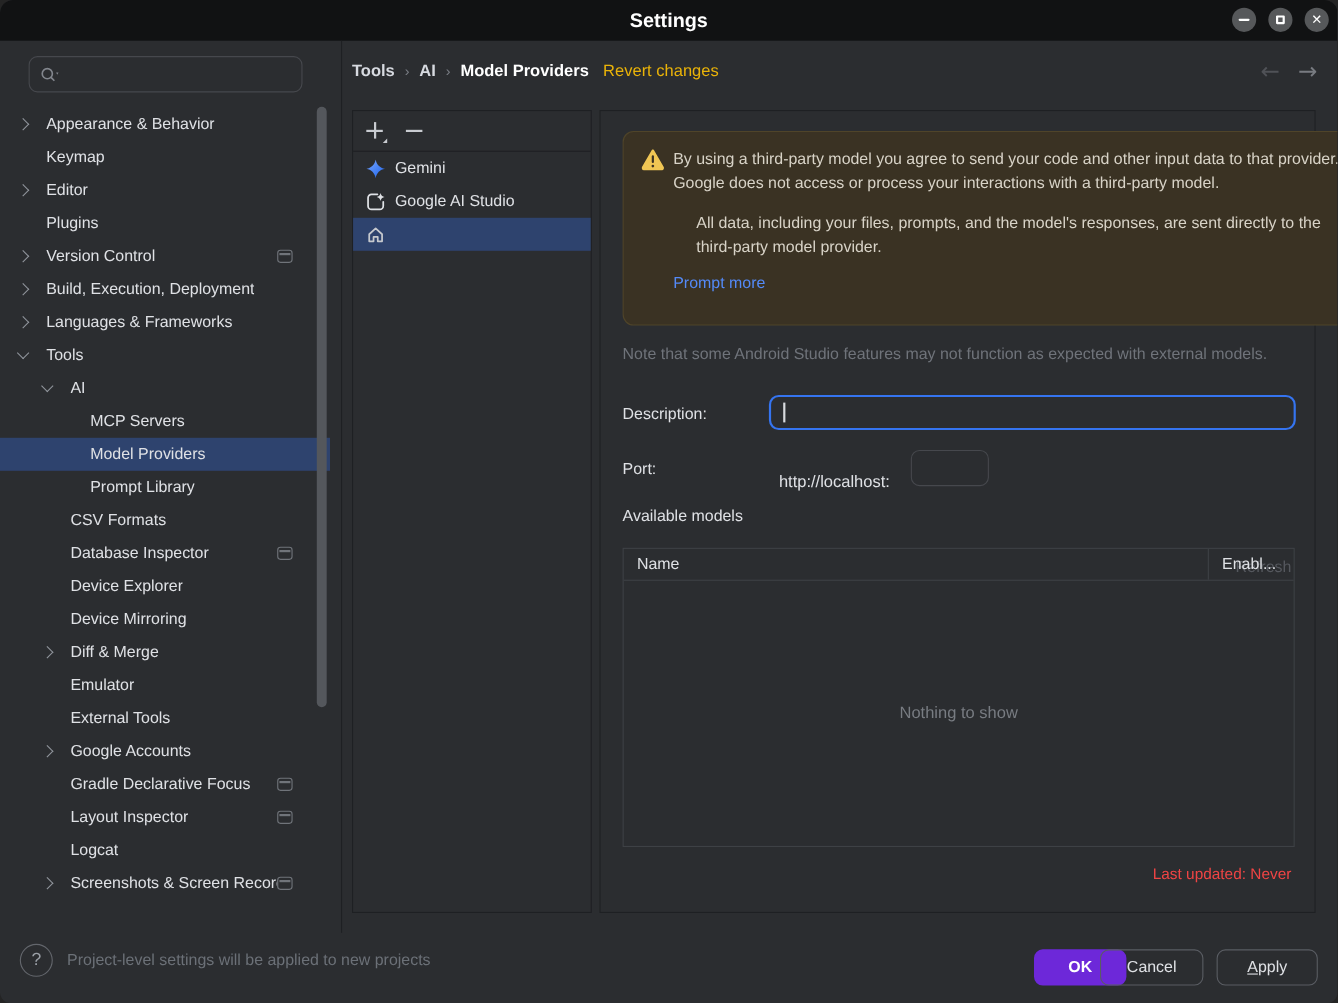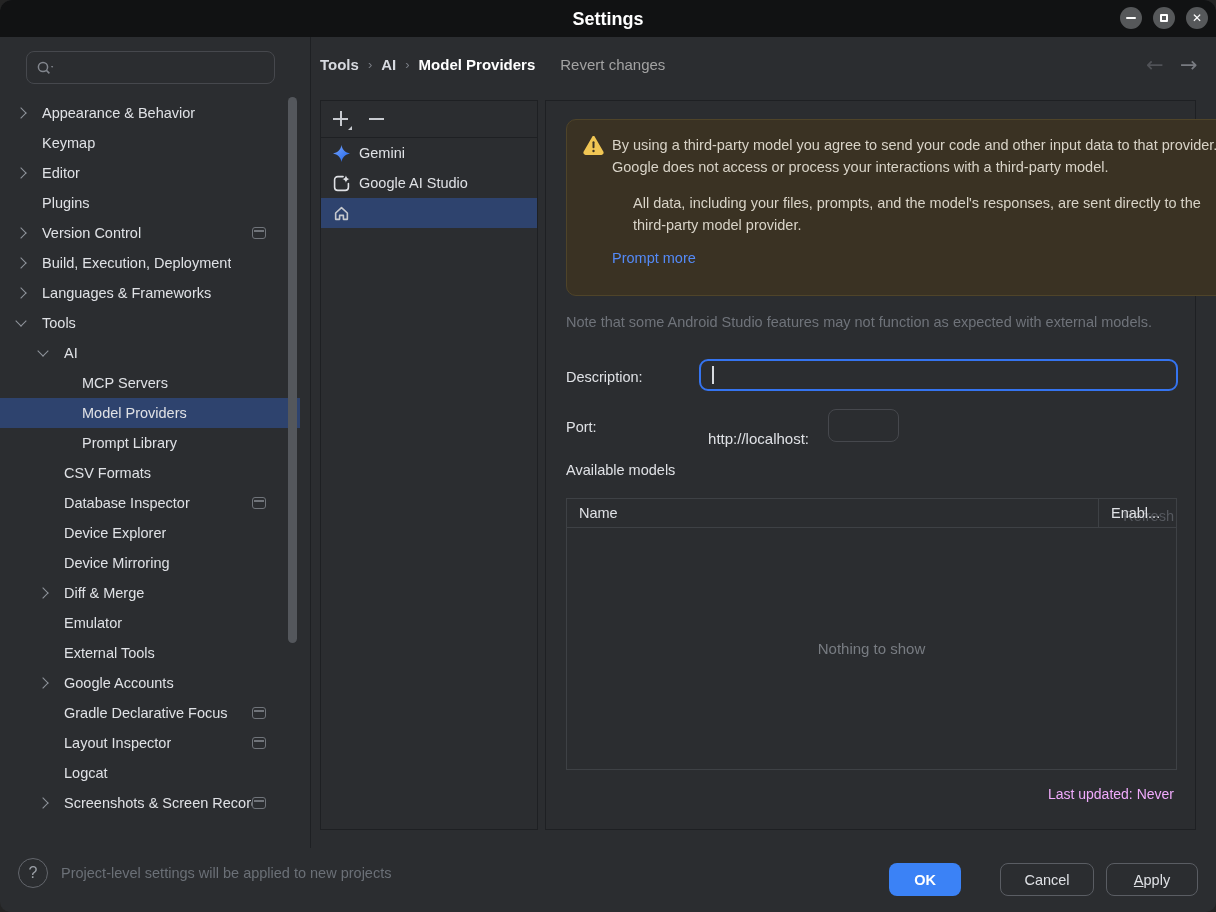--- a/index.html
+++ b/index.html
@@ -34,21 +34,21 @@
   .tree-label{white-space:nowrap;overflow:hidden;}
   .win-badge{margin-left:auto;margin-right:34px;width:14px;height:12px;border:1.4px solid #70747a;
     border-radius:3px;position:relative;flex:none;}
   .win-badge::after{content:'';position:absolute;left:1px;right:1px;top:2.2px;height:1.4px;background:#70747a;}
   .v-scrollbar{position:absolute;left:288px;top:60px;width:9px;height:546px;background:#54575c;border-radius:5px;}
   
   .breadcrumb{position:absolute;left:320px;top:51px;height:26px;display:flex;align-items:center;gap:9px;font-size:15px;}
   .crumb{color:#d7dae0;font-weight:600;cursor:pointer;}
   .crumb.current{color:#fff;font-weight:700;cursor:default;}
   .crumb-sep{color:#7a7e85;font-size:13px;}
-  .revert-link{color:#a3a3a3;margin-left:16px;cursor:pointer;font-weight:400;}
+  .revert-link{color:#eab308;margin-left:4px;cursor:pointer;font-weight:400;}
   .nav-arrow{position:absolute;top:52px;font-size:21px;line-height:26px;
     font-family:"DejaVu Sans",sans-serif;cursor:pointer;background:none;border:none;padding:0;}
   .nav-back{left:1146px;color:#505257;}
   .nav-fwd{left:1180px;color:#787b81;}
   
   .providers{position:absolute;left:320px;top:100px;width:218px;height:730px;border:1px solid #1e2023;background:#2b2d30;}
   .prov-toolbar{height:37px;border-bottom:1px solid #1e2023;display:flex;align-items:center;padding:0 11px;gap:18px;}
   .tb-btn{background:none;border:none;padding:0;cursor:pointer;width:18px;height:18px;position:relative;}
   .plus-h,.minus-h{position:absolute;left:1px;top:8px;width:15px;height:1.6px;background:#c8cbd0;}
   .plus-v{position:absolute;left:8px;top:1px;width:1.6px;height:15px;background:#c8cbd0;}
@@ -75,29 +75,29 @@
   .port-prefix{position:absolute;left:150px;top:329px;width:113px;text-align:right;font-size:15px;color:#dfe1e5;}
   .port-input{position:absolute;left:282px;top:308px;width:71px;height:33px;background:transparent;
     border:1px solid #46484d;border-radius:8px;color:#dfe1e5;outline:none;
     font:14.5px "Liberation Sans",sans-serif;padding:0 8px;}
   .refresh-link{position:absolute;right:21px;top:359px;font-size:14.5px;color:#55585e;margin-top:48px;}
   .models-table{position:absolute;left:20px;top:397px;width:611px;height:272px;border:1px solid #3e4145;}
   .mt-header{height:29px;border-bottom:1px solid #3e4145;display:flex;align-items:center;font-size:14.5px;color:#dfe1e5;}
   .mt-col-name{flex:1;padding-left:12px;}
   .mt-col-enabled{width:78px;padding-left:12px;border-left:1px solid #3e4145;height:100%;display:flex;align-items:center;}
   .mt-body{height:241px;display:flex;align-items:center;justify-content:center;font-size:15px;color:#787c82;}
-  .last-updated{position:absolute;right:21px;top:685px;font-size:14px;color:#f0abfc;}
+  .last-updated{position:absolute;right:21px;top:685px;font-size:14px;color:#ef4444;}
   
   .footer{position:absolute;left:0;right:0;bottom:0;height:64px;}
   .help-btn{position:absolute;left:18px;top:10px;width:30px;height:30px;border-radius:50%;
     border:1px solid #63666c;background:none;color:#9ba0a7;font-size:16px;cursor:pointer;
     display:flex;align-items:center;justify-content:center;padding:0;font-family:"Liberation Sans",sans-serif;}
   .footer-hint{position:absolute;left:61px;top:17px;font-size:14.5px;color:#6b7077;}
   .btn{position:absolute;top:15px;height:33px;border-radius:8px;font:14.5px "Liberation Sans",sans-serif;cursor:pointer;}
-  .btn-ok{left:889px;width:72px;background:#3b82f6;border:none;color:#fff;font-weight:600;}
+  .btn-ok{left:940px;width:84px;background:#6d28d9;border:none;color:#fff;font-weight:600;}
   .btn-cancel{left:1000px;width:94px;background:transparent;border:1px solid #5a5d63;color:#dfe1e5;}
   .btn-apply{left:1106px;width:92px;background:transparent;border:1px solid #5a5d63;color:#dfe1e5;}
 </style>
 </head>
 <body>
 
 <div class="window">
 
   <div class="titlebar">
     <div class="title">Settings</div>

